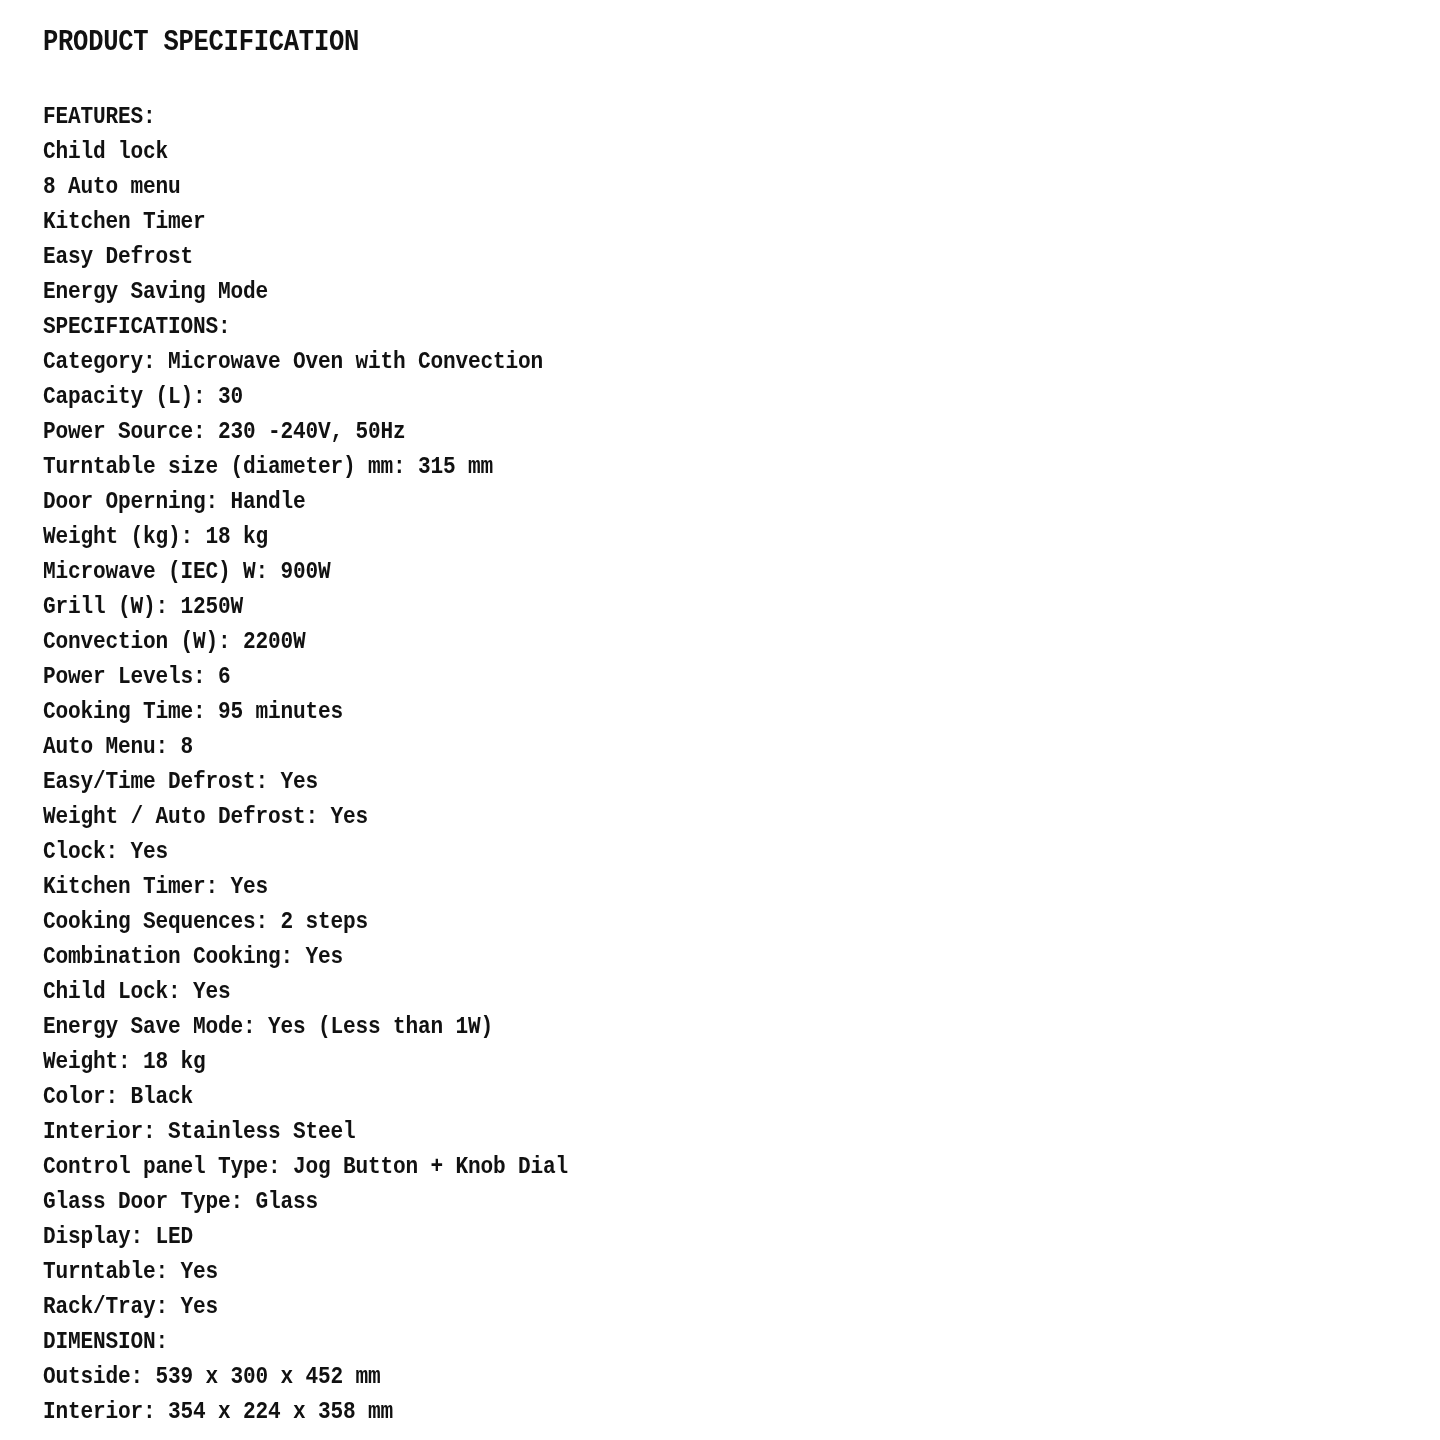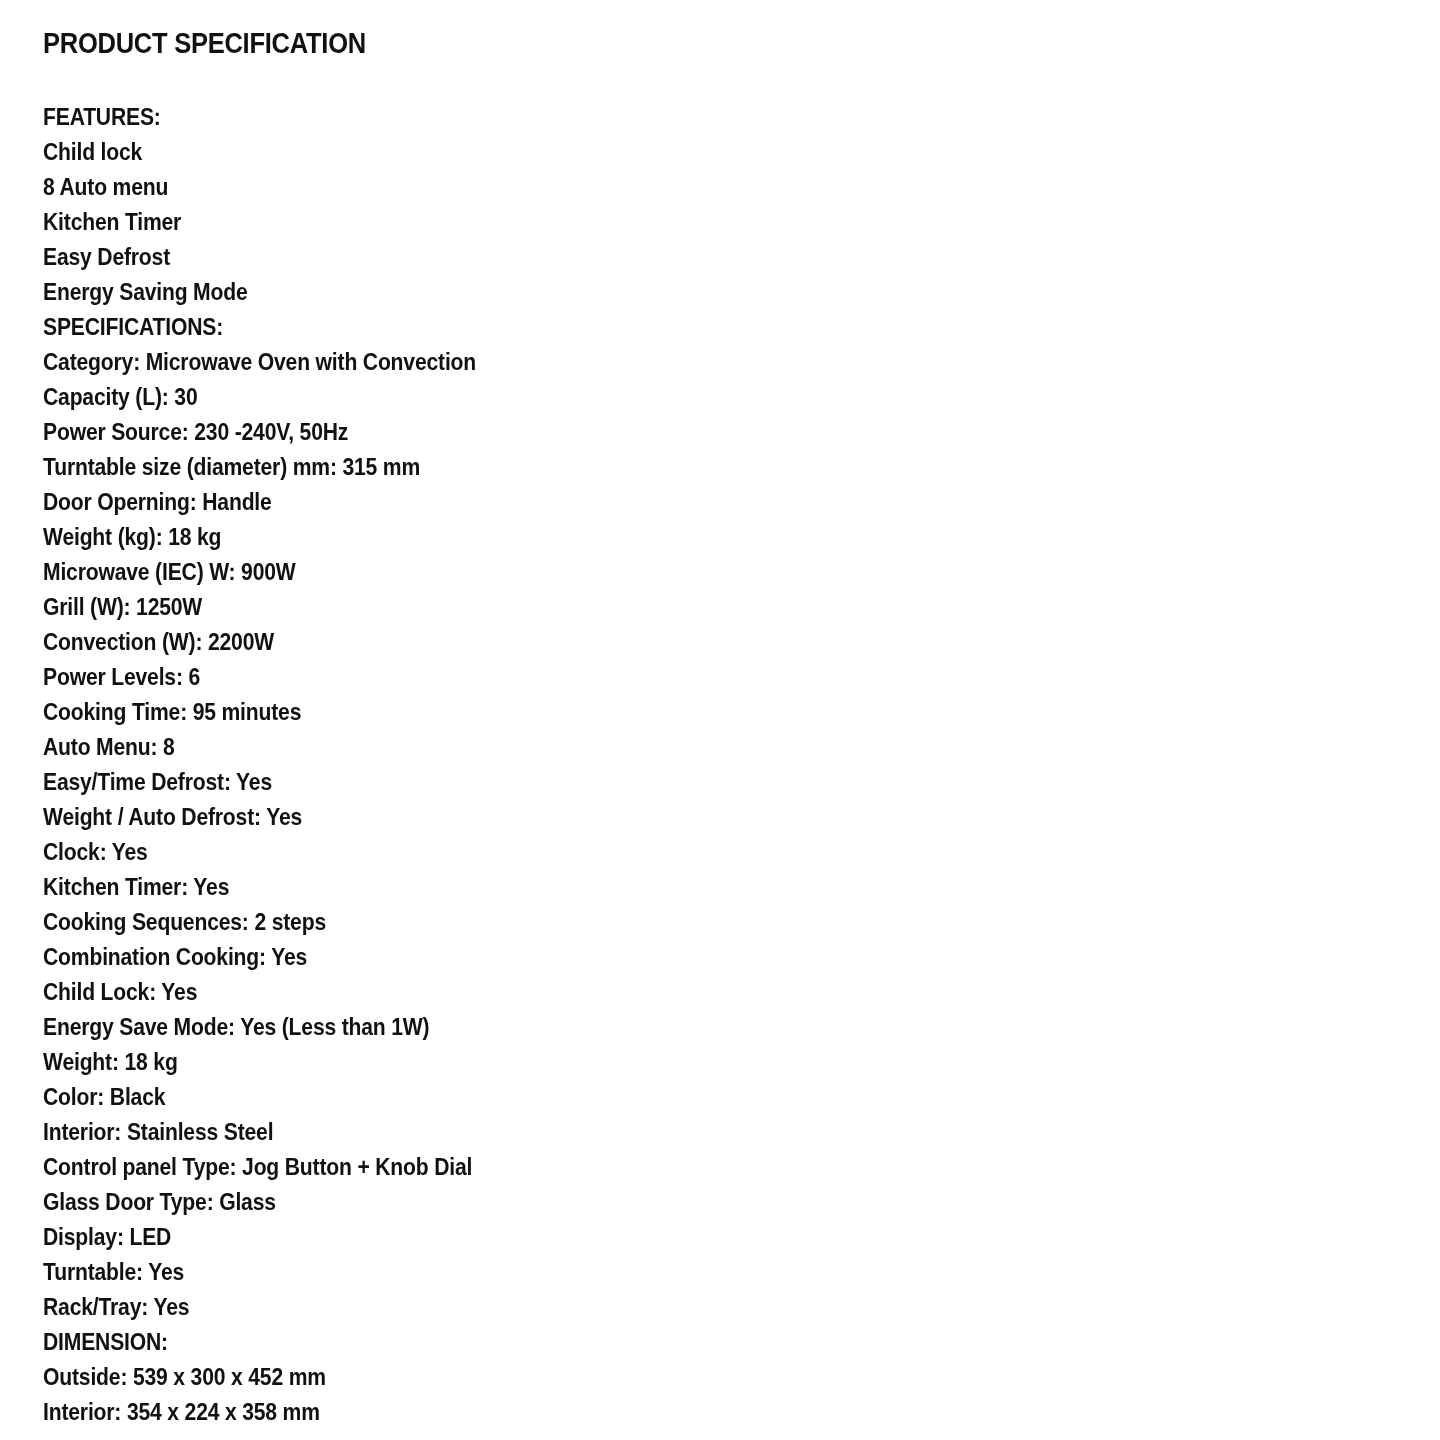--- a/index.html
+++ b/index.html
@@ -6,21 +6,21 @@
     margin: 0;
     padding: 0;
     background: #ffffff;
   }
   .page {
     position: relative;
     width: 1276px;
     height: 1440px;
     background: #ffffff;
     color: #111111;
-    font-family: Liberation Sans, sans-serif;
+    font-family: Liberation Mono, monospace;
     overflow: hidden;
   }
   
   .content {
     position: absolute;
     left: 43px;
     top: 24px;
     transform: scaleX(0.88);
     transform-origin: 0 0;
   }

